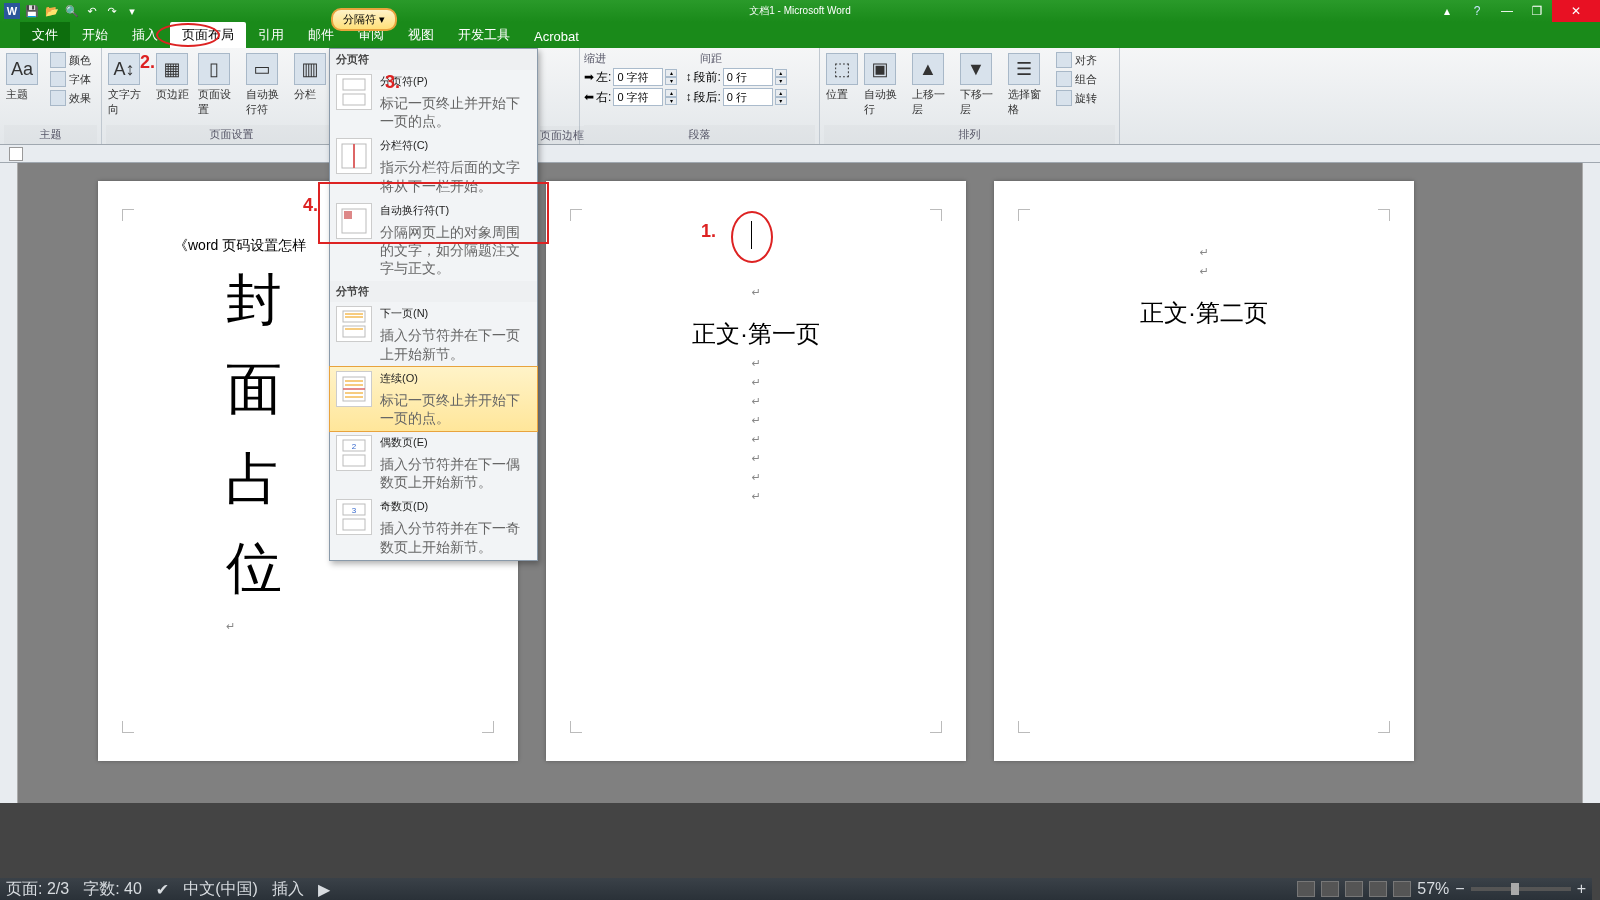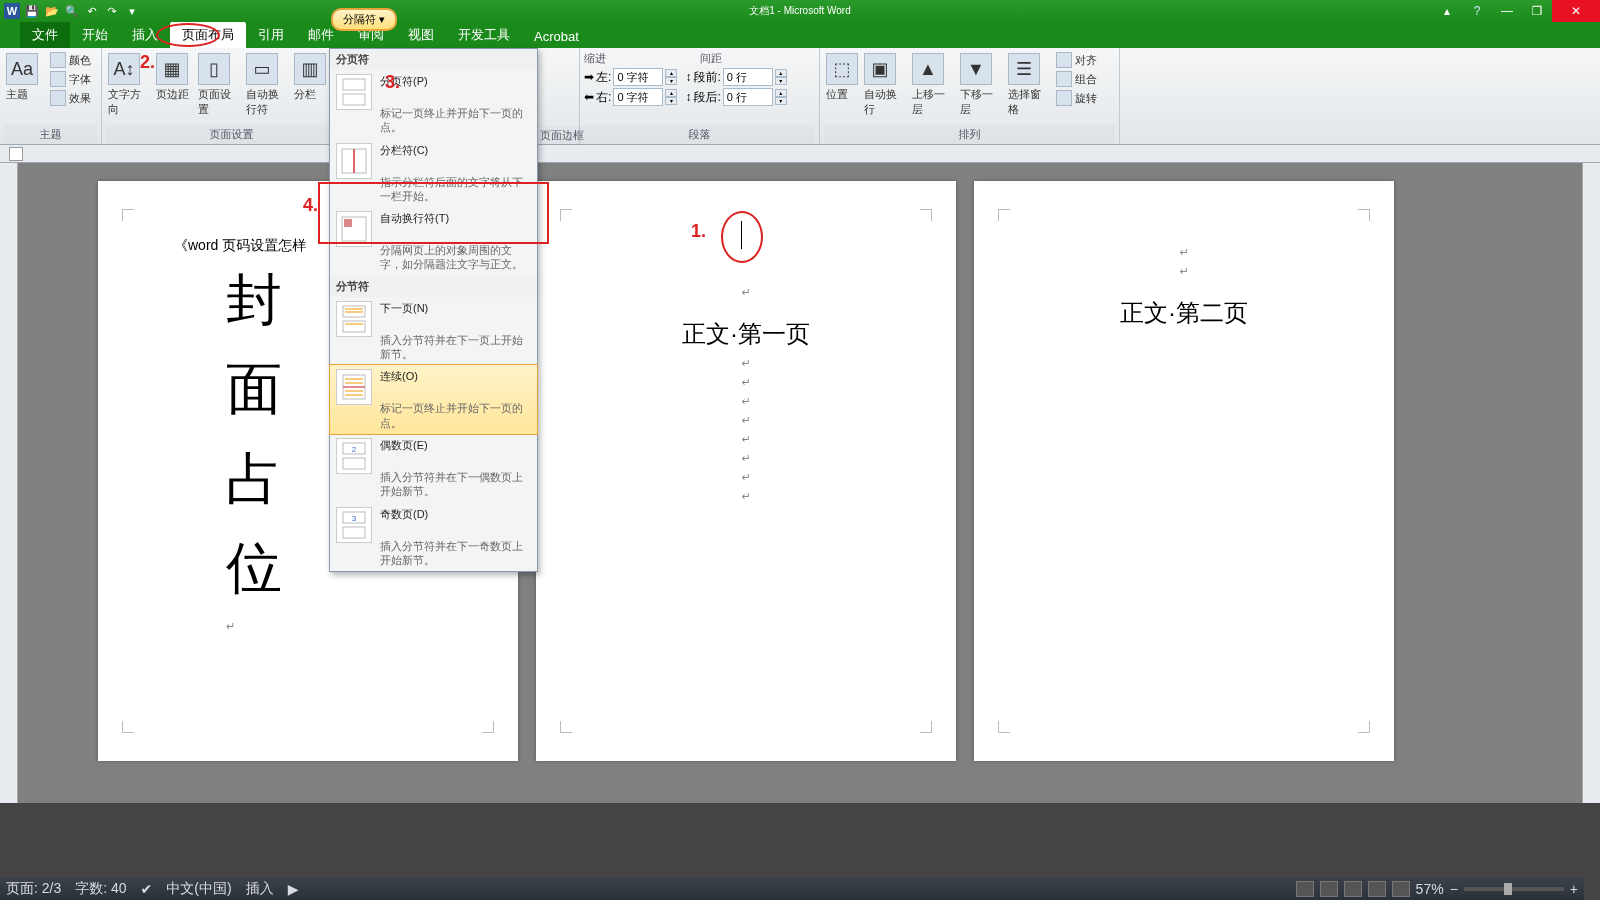--- a/index.html
+++ b/index.html
@@ -26,46 +26,46 @@
 .smallico{width:16px;height:16px;background:#d8e2ec;border:1px solid #a8b8c8}
 .stack{display:flex;flex-direction:column;gap:1px}
 .spinbox{display:flex;align-items:center;gap:2px}
 .spinbox input{width:50px;height:18px;font-size:11px;border:1px solid #abc;padding-left:3px;background:#fff}
 .spinarr{width:12px;display:flex;flex-direction:column}
 .spinarr div{height:8px;border:1px solid #abc;background:#e8ecf0;font-size:6px;line-height:6px;text-align:center}
 .ruler-corner{height:18px;background:#e8ecf0;border-bottom:1px solid #a0a8b0;position:relative}
 .ruler-mark{position:absolute;left:9px;top:2px;width:14px;height:14px;background:#fff;border:1px solid #999}
 .content{height:640px;background:#808080;position:relative;overflow:hidden;display:flex}
 .vruler{width:18px;background:#e8ecf0;border-right:1px solid #aaa}
-.pages{flex:1;padding:18px 80px 0;display:flex;gap:18px;position:relative}
+.pages{flex:1;padding:18px 80px 0;display:flex;gap:28px;position:relative}
 .page{background:#fff;width:420px;height:580px;box-shadow:0 0 4px rgba(0,0,0,0.3);position:relative;padding:35px 28px}
 .page-corner{position:absolute;width:12px;height:12px;border:1px solid #bbb}
 .pc-tl{top:28px;left:24px;border-right:none;border-bottom:none}
 .pc-tr{top:28px;right:24px;border-left:none;border-bottom:none}
 .pc-bl{bottom:28px;left:24px;border-right:none;border-top:none}
 .pc-br{bottom:28px;right:24px;border-left:none;border-top:none}
 .doc-text{font-size:14px;color:#000;line-height:1.4}
 .big-char{font-size:56px;line-height:1.6;margin-left:100px;font-family:"SimSun"}
 .centered{text-align:center}
 .para-mark{color:#888;font-size:11px;text-align:center;margin-top:6px}
 .dropdown{position:absolute;top:48px;left:329px;width:209px;background:#f2f4f6;border:1px solid #8a9aaa;box-shadow:2px 3px 6px rgba(0,0,0,0.3);z-index:100}
 .dd-header{padding:3px 6px;font-size:11px;color:#444;background:#eef0f2;font-weight:bold}
 .dd-item{display:flex;gap:8px;padding:4px 6px;cursor:pointer}
 .dd-item.highlighted{background:linear-gradient(#fff3c8,#ffe69a);border:1px solid #e8a33d;margin:-1px}
 .dd-ico{width:36px;height:36px;background:#fff;border:1px solid #ccc;flex-shrink:0;display:flex;align-items:center;justify-content:center;font-size:10px;color:#c66}
 .dd-txt{flex:1}
 .dd-title{font-size:11px;color:#222}
-.dd-desc{font-size:11px;color:#666;line-height:1.3;margin-top:17px}
+.dd-desc{font-size:14px;color:#666;line-height:1.3;margin-top:5px}
 .breaks-btn{position:absolute;top:8px;left:331px;z-index:101;padding:2px 10px;border:2px solid #e8a33d;border-radius:10px;background:linear-gradient(#fff3c8,#ffe07a);font-size:11px;cursor:pointer}
 .red-circle-tab{position:absolute;top:23px;left:156px;width:64px;height:24px;border:2px solid #d22;border-radius:50%;z-index:50;pointer-events:none}
 .red-box{position:absolute;top:182px;left:318px;width:231px;height:62px;border:2px solid #d22;z-index:102;pointer-events:none}
 .anno{position:absolute;color:#d22;font-weight:bold;font-size:18px;z-index:103;pointer-events:none}
 .anno-circle{position:absolute;width:42px;height:52px;border:2px solid #d22;border-radius:50%;z-index:5;pointer-events:none}
 .cursor-line{position:absolute;width:1px;height:28px;background:#000;z-index:4}
-.statusbar{position:absolute;bottom:0;left:0;right:16px;height:22px;background:linear-gradient(#3a4148,#2a3138);display:flex;align-items:center;color:#d8dce0;font-size:14px;padding:0 6px;gap:14px}
+.statusbar{position:absolute;bottom:0;left:0;right:8px;height:22px;background:linear-gradient(#3a4148,#2a3138);display:flex;align-items:center;color:#d8dce0;font-size:16px;padding:0 6px;gap:14px}
 .status-right{margin-left:auto;display:flex;align-items:center;gap:6px}
 .viewbtn{width:18px;height:16px;background:#555;border:1px solid #777}
 .zoom-track{width:100px;height:4px;background:#555;position:relative}
 .zoom-thumb{position:absolute;left:40px;top:-4px;width:8px;height:12px;background:#aaa}
 .rscroll{width:18px;background:#e8ecf0;position:absolute;right:0;top:0;bottom:0;border-left:1px solid #aaa}
 .dd-ico svg{width:30px;height:30px}
 </style>
 </head>
 <body>
 

